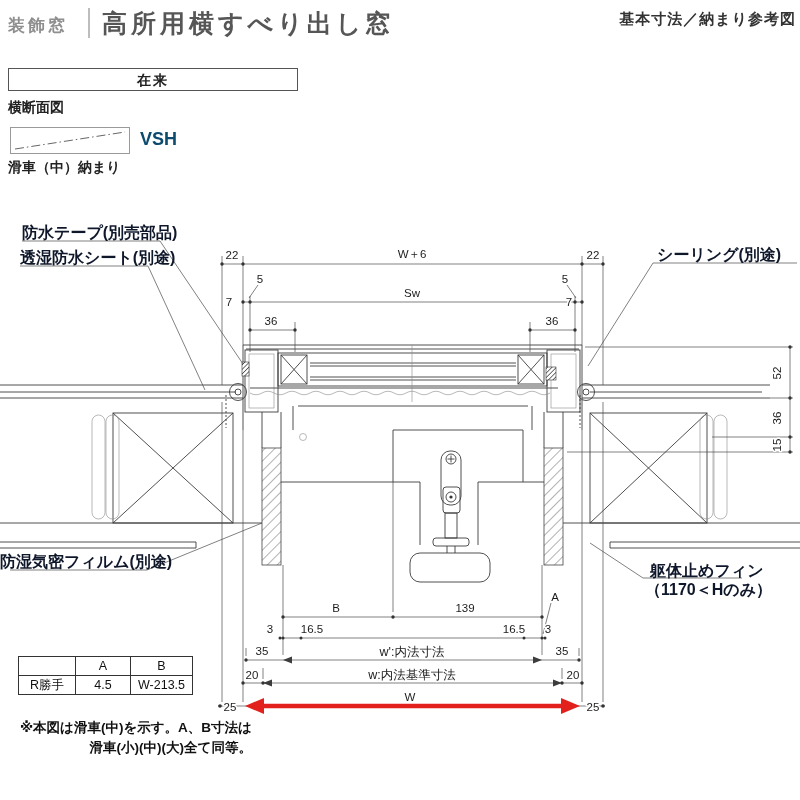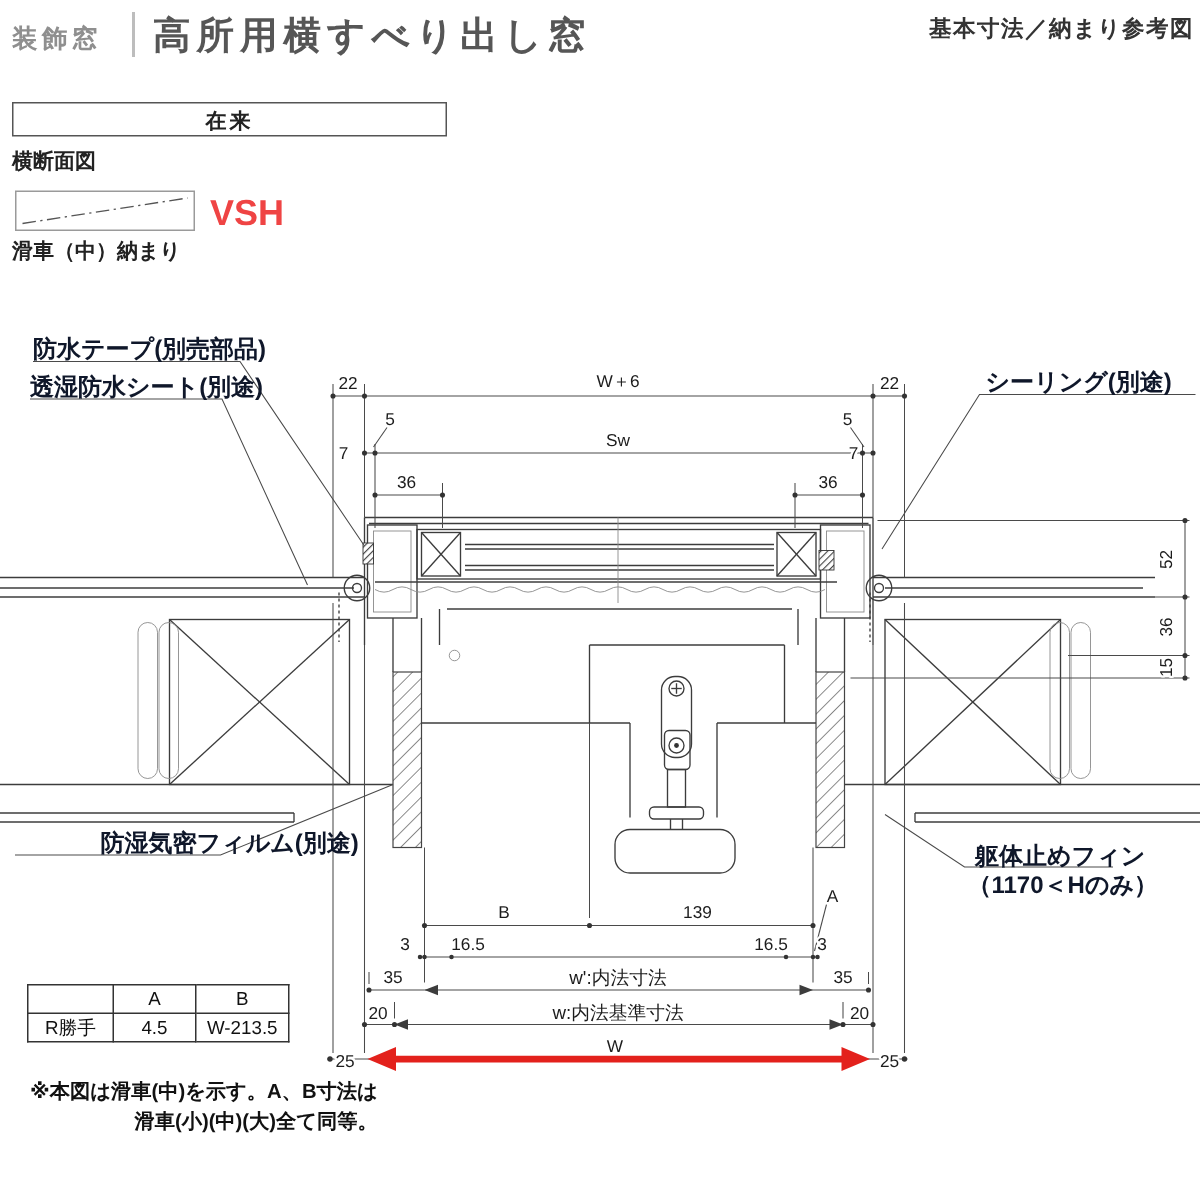--- a/index.html
+++ b/index.html
@@ -7,21 +7,21 @@
        font-family:"Liberation Sans","DejaVu Sans",sans-serif;color:#222;}
   .abs{position:absolute;white-space:nowrap;font-weight:bold;}
   .cat{left:8px;top:14px;font-size:17px;color:#8f8f8f;letter-spacing:3px;}
   .vdiv{left:88px;top:8px;width:2px;height:30px;background:#bdbdbd;}
   .title{left:102px;top:7px;font-size:25px;font-weight:bold;color:#565656;letter-spacing:4px;}
   .note{right:4px;top:10px;font-size:15px;color:#333;letter-spacing:1px;}
   .zairai{left:8px;top:68px;width:288px;height:21px;border:1px solid #555;
           display:flex;align-items:flex-end;justify-content:center;font-size:14px;letter-spacing:2px;}
   .sec{left:8px;top:99px;font-size:14px;}
   .legendbox{left:10px;top:127px;width:118px;height:25px;border:1px solid #9a9a9a;}
-  .vsh{left:140px;top:129px;font-size:24px;color:#ef4444;text-align:center;}
+  .vsh{left:140px;top:129px;font-size:18px;color:#0c4a6e;text-align:center;}
   .legcap{left:8px;top:159px;font-size:14px;}
   .co{font-size:16px;color:#0f172a;}
   .fn{left:20px;top:718px;font-size:13.5px;line-height:1.45;color:#111;}
   .fn .l2{margin-left:14px;text-align:right;}
   table.spec{position:absolute;left:18px;top:656px;border-collapse:collapse;font-size:12.5px;color:#111;}
   table.spec td,table.spec th{border:1px solid #333;padding:0 7px;height:18px;text-align:center;font-weight:normal;}
   table.spec th{min-width:40px;}
   table.spec td:first-child{min-width:42px;}
   svg{position:absolute;left:0;top:0;}
   svg .ln{stroke:#3c3c3c;stroke-width:.9;fill:none;}
@@ -285,21 +285,21 @@
   <svg width="118" height="25" viewBox="0 0 118 25">
     <line x1="4" y1="21" x2="114" y2="4" stroke="#555" stroke-width=".9" stroke-dasharray="9 3 1.5 3"></line>
   </svg>
 </div>
 <div class="abs vsh">VSH</div>
 <div class="abs legcap">滑車（中）納まり</div>
 
 <div class="abs co" style="left:22px;top:223px;">防水テープ(別売部品)</div>
 <div class="abs co" style="left:20px;top:248px;">透湿防水シート(別途)</div>
 <div class="abs co" style="left:657px;top:245px;">シーリング(別途)</div>
-<div class="abs co" style="left:20px;top:552px;padding-left:47px;">防湿気密フィルム(別途)</div>
+<div class="abs co" style="left:0;top:552px;">防湿気密フィルム(別途)</div>
 <div class="abs co" style="left:650px;top:561px;">躯体止めフィン</div>
 <div class="abs co" style="left:645px;top:580px;">（1170＜Hのみ）</div>
 
 <table class="spec">
   <tbody>
       <tr>
     <th></th>
     <th>A</th>
     <th>B</th>
   </tr>

